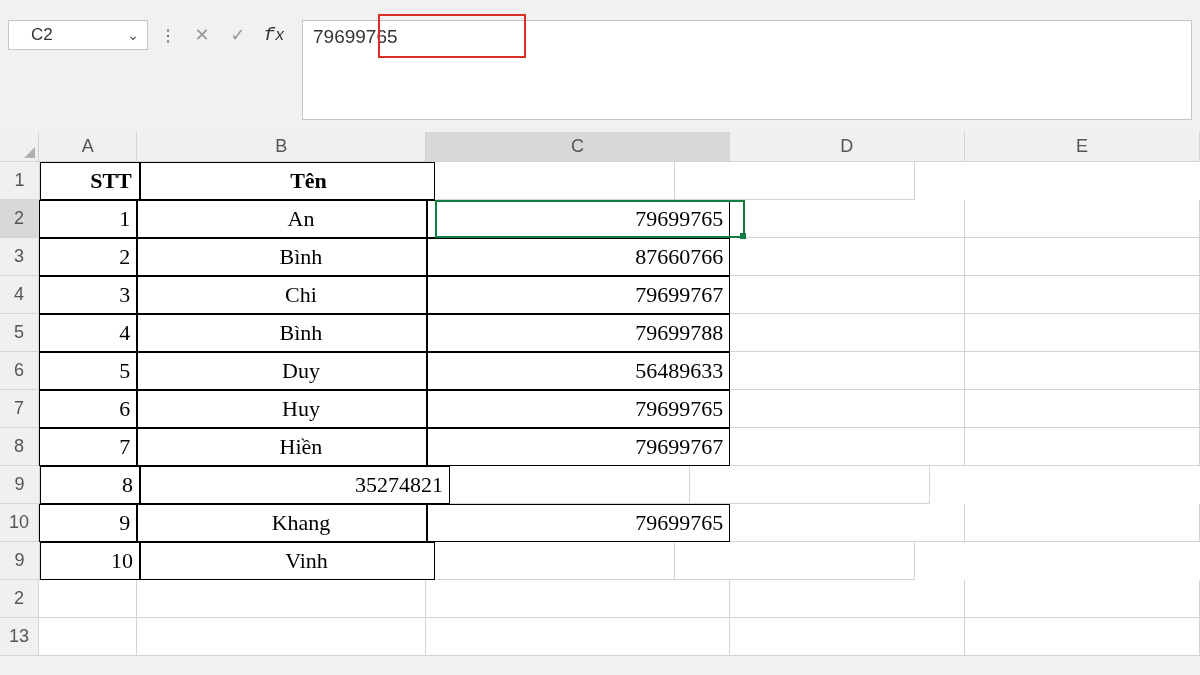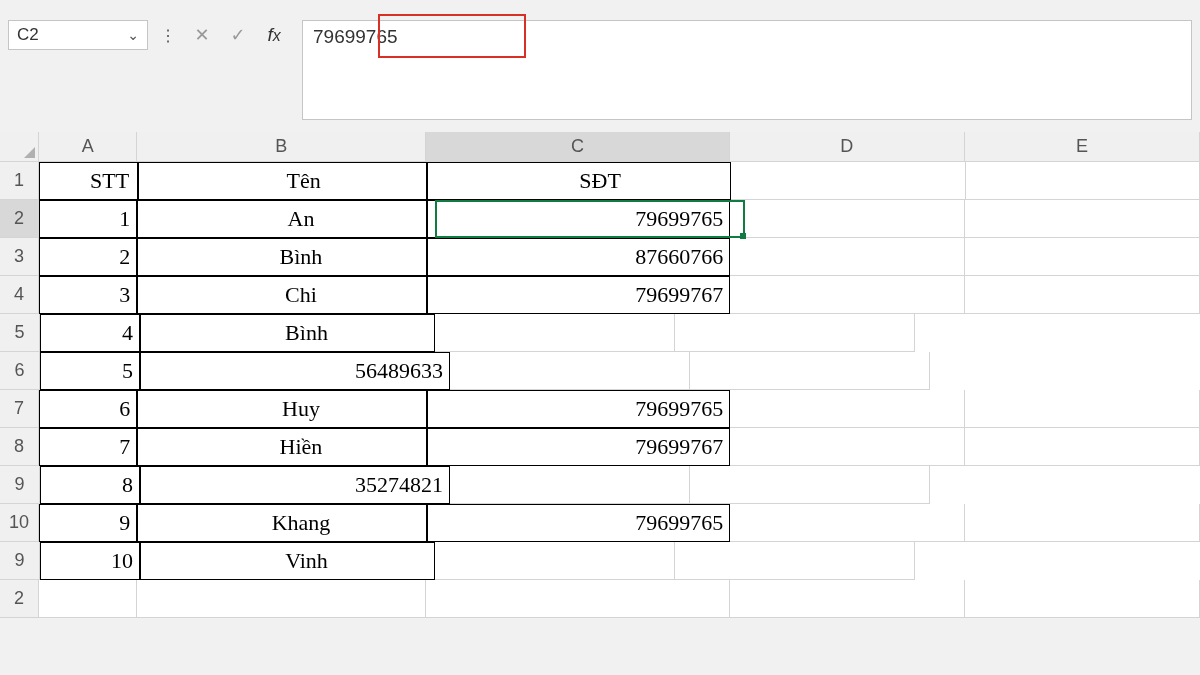--- a/index.html
+++ b/index.html
@@ -19,21 +19,21 @@
     padding: 20px 8px 0 8px;
     gap: 8px;
   }
   .name-box {
     width: 140px;
     height: 30px;
     background: #ffffff;
     border: 1px solid #c5c5c5;
     display: flex;
     align-items: center;
-    padding-left: 8px;
+    padding-left: 22px;
     font-size: 17px;
     color: #333;
     position: relative;
   }
   .name-box .chevron {
     position: absolute;
     right: 8px;
     color: #555;
     font-size: 14px;
   }
@@ -50,21 +50,21 @@
     display: flex;
     align-items: center;
     justify-content: center;
     color: #999;
     font-size: 18px;
     font-weight: 300;
   }
   .fb-btn.enabled { color: #444; }
   .fx {
     font-style: italic;
-    font-family: Liberation Sans, sans-serif;
+    font-family: Liberation Mono, monospace;
     font-size: 19px;
     color: #333;
   }
   .formula-input-wrap {
     margin-left: 6px;
     background: #ffffff;
     border: 1px solid #c5c5c5;
     flex: 1;
     height: 100px;
     padding: 5px 10px;
@@ -119,21 +119,21 @@
     color: #555;
     font-size: 18px;
   }
   .hdr-cell.sel, .rowhdr.sel { background: #d8d8d8; }
   .col-A { width: 100px; }
   .col-B { width: 295px; }
   .col-C { width: 310px; }
   .col-D { width: 240px; }
   .col-E { width: 240px; }
   .cell { padding: 0 6px; font-family: "Times New Roman", serif; font-size: 22px; }
-  .cell.th { font-weight: normal; justify-content: center; border:1px solid #000;padding-left:48px; }
+  .cell.th { font-weight: bold; justify-content: center; border:1px solid #000;padding-left:48px; }
   .cell.bordered { border:1px solid #000; }
   .cell.num { justify-content: flex-end; }
   .cell.center { justify-content: center; padding-left: 44px; }
   .grid-area { position: relative; }
   .sel-outline {
     position: absolute;
     border: 2px solid #107c41;
     pointer-events: none;
     background: transparent;
   }
@@ -174,21 +174,20 @@
       <div class="hdr-cell col-B">B</div>
       <div class="hdr-cell col-C sel">C</div>
       <div class="hdr-cell col-D">D</div>
       <div class="hdr-cell col-E">E</div>
     </div>
 
     <div class="row">
       <div class="rowhdr">1</div>
       <div class="cell th col-A">STT</div>
       <div class="cell th col-B">Tên</div>
-      <div class="cell th col-C">SĐT</div>
       <div class="cell col-D"></div>
       <div class="cell col-E"></div>
     </div>
 
     <div class="row">
       <div class="rowhdr sel">2</div>
       <div class="cell bordered num col-A">1</div>
       <div class="cell bordered center col-B">An</div>
       <div class="cell bordered num col-C">79699765</div>
       <div class="cell col-D"></div>
@@ -210,27 +209,29 @@
       <div class="cell bordered center col-B">Chi</div>
       <div class="cell bordered num col-C">79699767</div>
       <div class="cell col-D"></div>
       <div class="cell col-E"></div>
     </div>
 
     <div class="row">
       <div class="rowhdr">5</div>
       <div class="cell bordered num col-A">4</div>
       <div class="cell bordered center col-B">Bình</div>
+      <div class="cell bordered num col-C">79699788</div>
       <div class="cell col-D"></div>
       <div class="cell col-E"></div>
     </div>
 
     <div class="row">
       <div class="rowhdr">6</div>
       <div class="cell bordered num col-A">5</div>
+      <div class="cell bordered center col-B">Duy</div>
       <div class="cell bordered num col-C">56489633</div>
       <div class="cell col-D"></div>
       <div class="cell col-E"></div>
     </div>
 
     <div class="row">
       <div class="rowhdr">7</div>
       <div class="cell bordered num col-A">6</div>
       <div class="cell bordered center col-B">Huy</div>
       <div class="cell bordered num col-C">79699765</div>
@@ -274,16 +275,24 @@
 
     <div class="row">
       <div class="rowhdr">2</div>
       <div class="cell col-A"></div>
       <div class="cell col-B"></div>
       <div class="cell col-C"></div>
       <div class="cell col-D"></div>
       <div class="cell col-E"></div>
     </div>
 
+    <div class="row">
+      <div class="rowhdr">13</div>
+      <div class="cell col-A"></div>
+      <div class="cell col-B"></div>
+      <div class="cell col-C"></div>
+      <div class="cell col-D"></div>
+      <div class="cell col-E"></div>
+    </div>
   </div>
 
   <div class="sel-outline" style="left:435px; top:68px; width:310px; height:38px;"></div>
 </div>
 
 </body></html>

